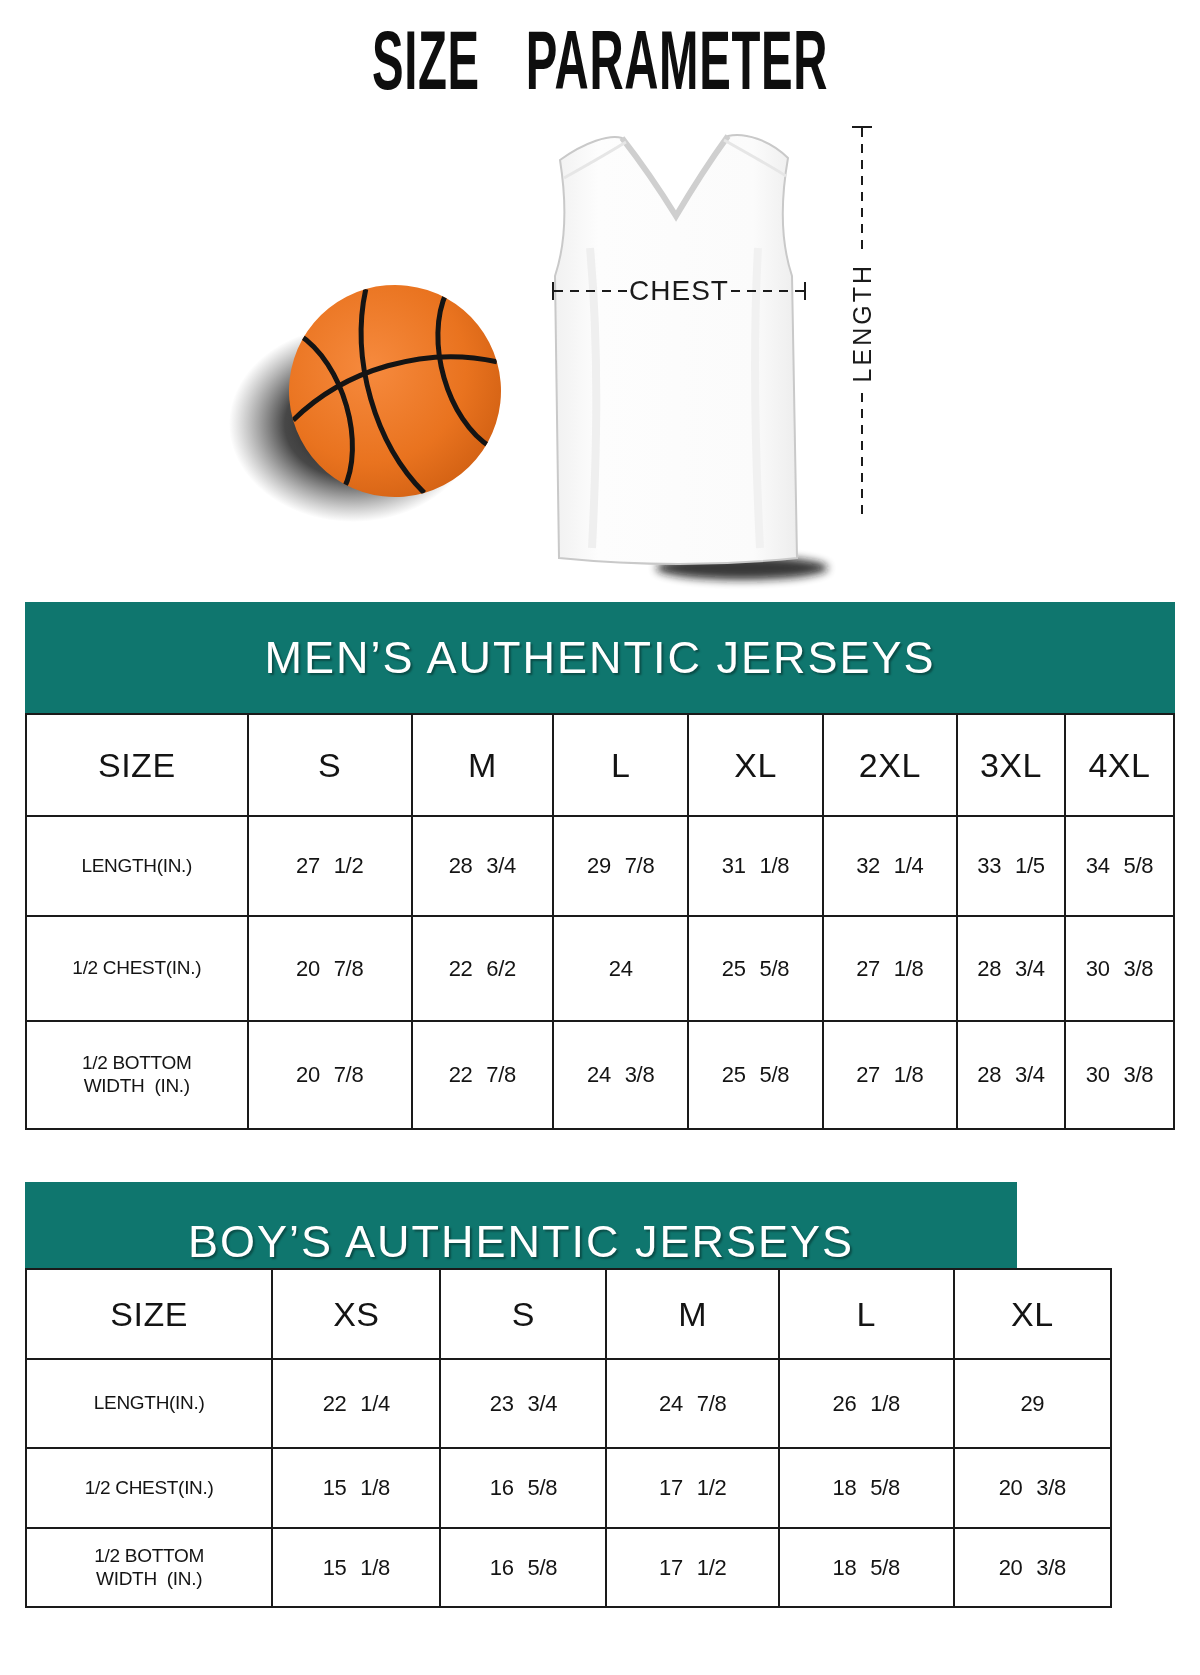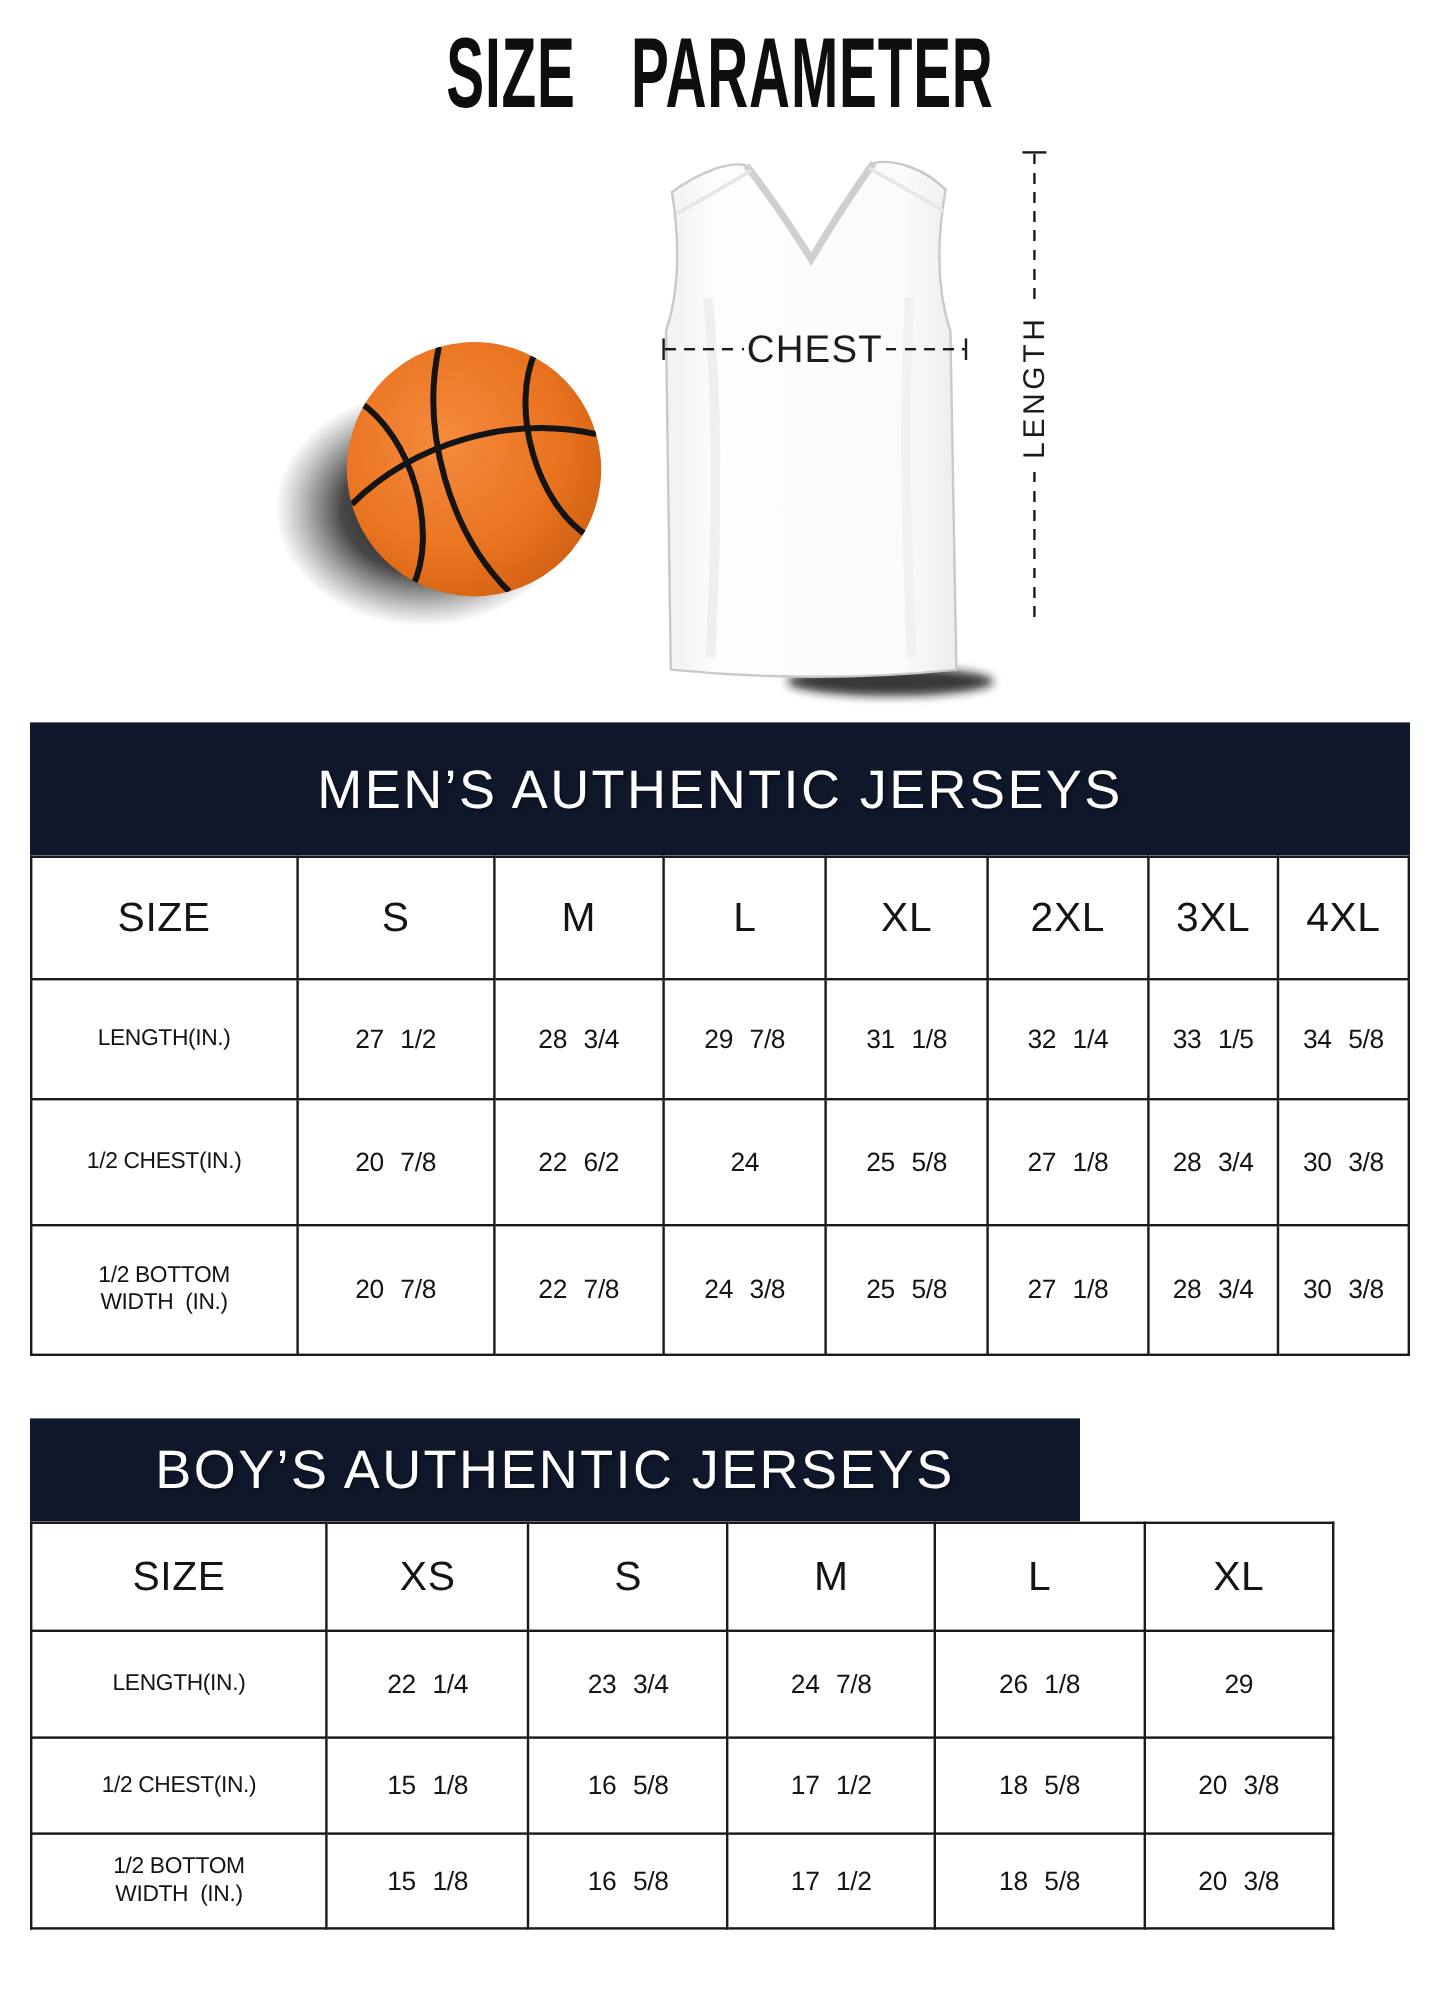--- a/index.html
+++ b/index.html
@@ -15,36 +15,36 @@
 
   
   .ball-svg{position:absolute;left:225px;top:258px;width:380px;height:270px;overflow:visible;}
   .jersey-svg{position:absolute;left:530px;top:118px;width:290px;height:460px;overflow:visible;}
 
   .chest-line{position:absolute;left:552px;top:280px;width:254px;height:22px;
               display:flex;align-items:center;}
   .chest-line .vtick{width:2px;height:18px;background:#1b1b1b;flex:0 0 auto;}
   .chest-line .hdash{flex:1 1 auto;height:2px;
        background:repeating-linear-gradient(90deg,#1b1b1b 0 9px,transparent 9px 16px);}
-  .chest-text{font-size:32px;letter-spacing:1px;color:#1b1b1b;line-height:1;padding:0 2px;flex:0 0 auto;}
+  .chest-text{font-size:28px;letter-spacing:1px;color:#1b1b1b;line-height:1;padding:0 2px;flex:0 0 auto;}
 
   .length-line{position:absolute;left:849px;top:126px;width:26px;height:392px;
                display:flex;flex-direction:column;align-items:center;}
   .length-line .htick{height:2px;width:20px;background:#1b1b1b;flex:0 0 auto;}
   .length-line .vdash{width:2px;flex:1 1 auto;
        background:repeating-linear-gradient(180deg,#1b1b1b 0 9px,transparent 9px 16px);}
   .length-text{writing-mode:vertical-rl;transform:rotate(180deg);font-size:25px;
                letter-spacing:3px;color:#1b1b1b;line-height:1;margin:10px 0;flex:0 0 auto;}
 
   
-  .band{position:absolute;background:#0f172a;display:flex;align-items:center;justify-content:center;}
+  .band{position:absolute;background:#0f766e;display:flex;align-items:center;justify-content:center;}
   .band-text{color:#ffffff;font-size:45px;letter-spacing:2px;font-weight:400;
              text-shadow:2px 2px 2px rgba(0,0,0,.35);white-space:nowrap;}
   .mens-band{left:25px;top:602px;width:1150px;height:111px;}
-  .boys-band{left:25px;top:1182px;width:875px;height:86px;}
+  .boys-band{left:25px;top:1182px;width:992px;height:86px;align-items:flex-end;}
 
   
   table.size-table{position:absolute;border-collapse:collapse;table-layout:fixed;background:#ffffff;}
   table.size-table th,table.size-table td{border:2px solid #1a1a1a;text-align:center;
         vertical-align:middle;padding:0 2px;font-weight:400;color:#141414;}
   table.size-table thead th{font-size:34px;letter-spacing:.5px;}
   table.size-table tbody th{font-size:19px;line-height:1.2;letter-spacing:-0.3px;}
   table.size-table tbody th div{white-space:pre;}
   table.size-table tbody td{font-size:22px;word-spacing:8px;letter-spacing:-0.3px;}
 

